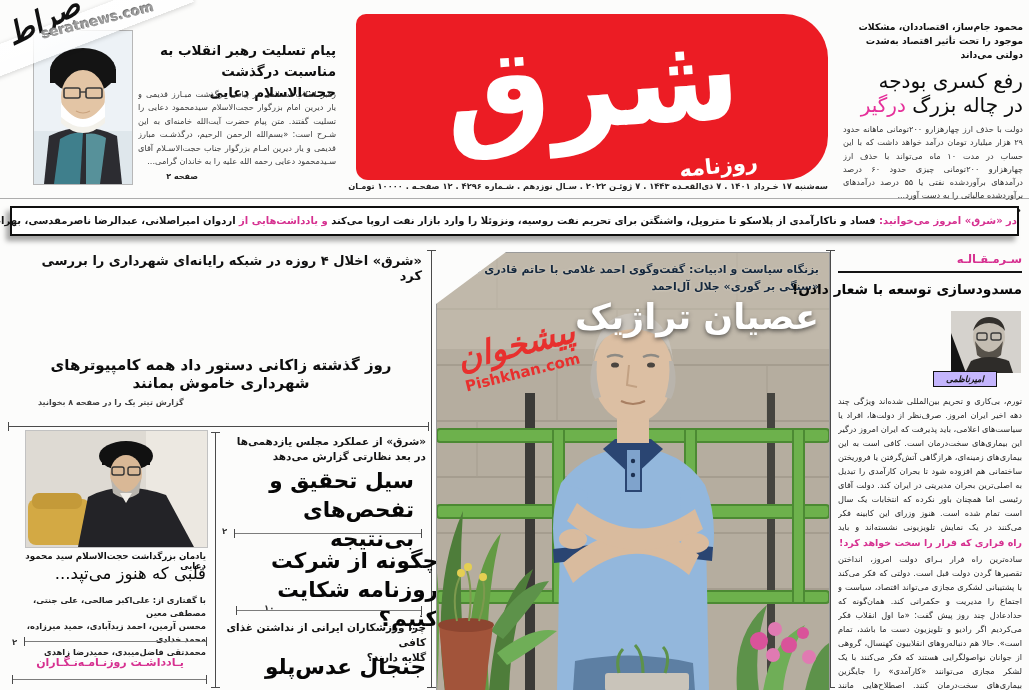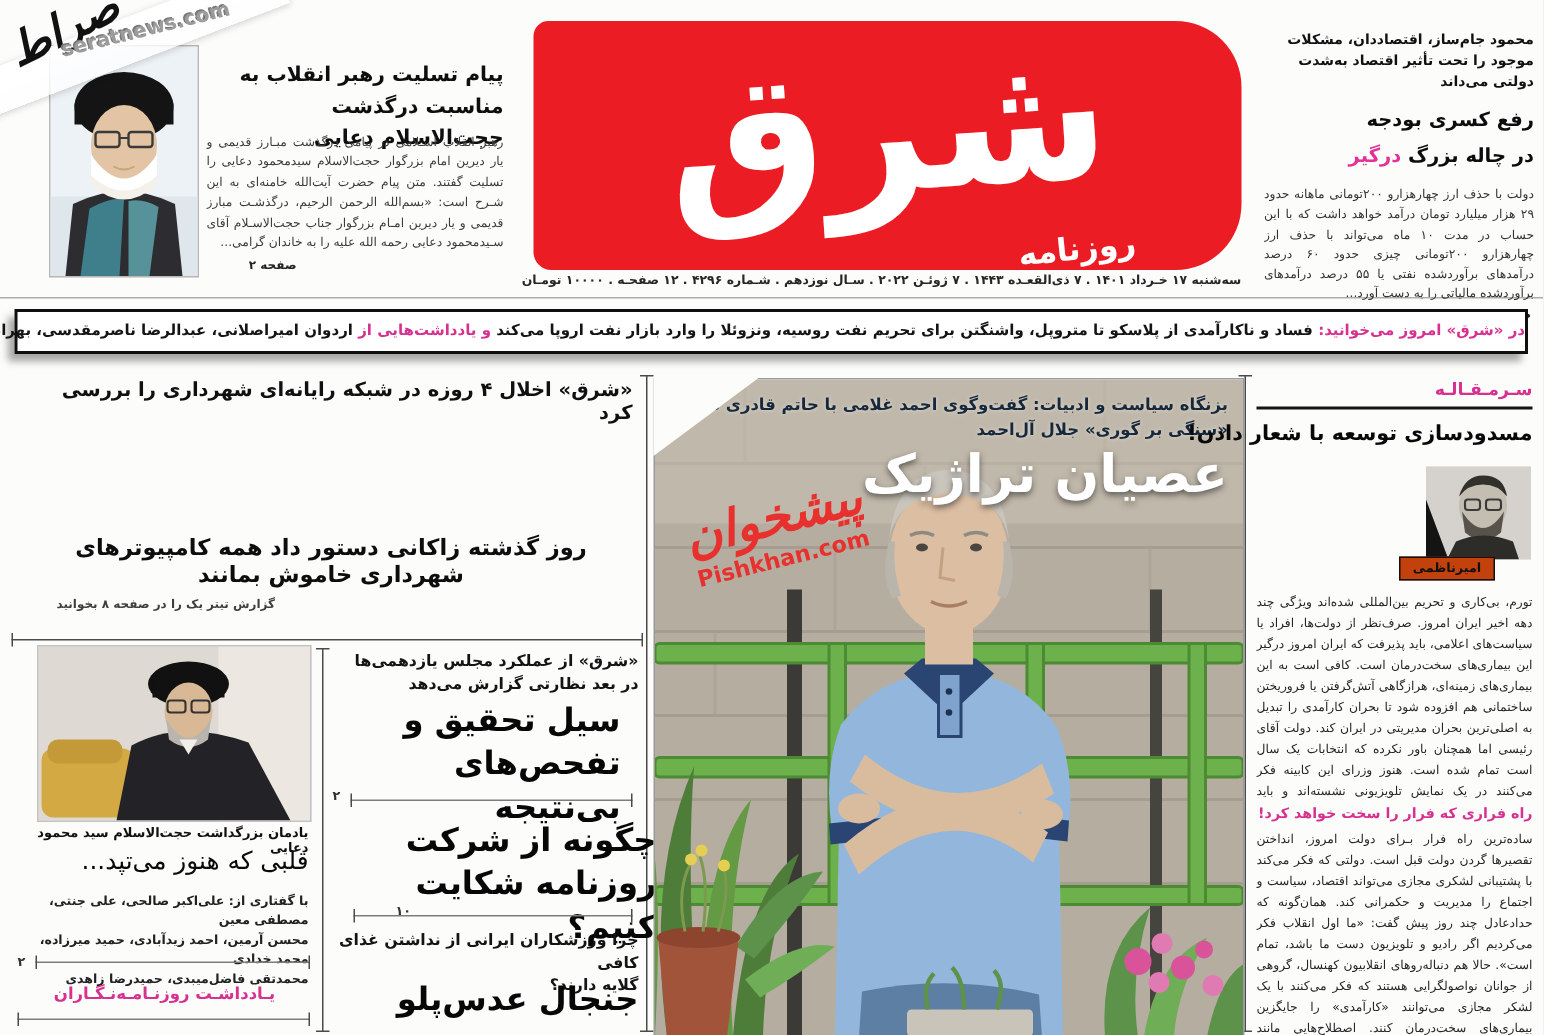--- a/index.html
+++ b/index.html
@@ -13,21 +13,21 @@
   .cond-body{left:138px;top:88px;width:198px;height:82px;font-size:8.2px;line-height:13.4px;color:#3c3c3c;overflow:hidden;}
   .cond-page{left:138px;top:172px;width:60px;font-size:8px;font-weight:bold;color:#222;text-align:right;}
   .redbox{left:356px;top:14px;width:472px;height:166px;background:#ec1c24;border-radius:10px 44px 44px 12px;}
   .logo-fa{position:absolute;right:40px;left:40px;top:-18px;text-align:center;font-size:118px;line-height:180px;
            color:#fff;font-weight:bold;transform:rotate(-4deg);letter-spacing:0;}
   .rooznameh{position:absolute;right:70px;bottom:2px;font-size:21px;color:#fff;font-weight:bold;transform:rotate(-6deg);}
   .dateline{left:348px;top:181px;width:480px;font-size:8.3px;font-weight:bold;color:#262626;text-align:center;white-space:nowrap;}
   .rule-top{left:0;top:198px;width:1029px;height:1px;background:#adadad;}
   .budget{left:843px;top:20px;width:180px;}
   .budget .kick{font-size:9.3px;font-weight:bold;line-height:14px;text-align:right;color:#111;}
-  .budget .h1,.budget .h2{font-size:13px;font-weight:bold;line-height:24px;text-align:right;color:#0c0c0c;}
+  .budget .h1,.budget .h2{font-size:20px;font-weight:normal;line-height:24px;text-align:right;color:#0c0c0c;}
   .budget .h1{margin-top:7px;}
   .budget .pink{color:#e5309a;}
   .budget .body{margin-top:6px;height:80px;font-size:8.2px;line-height:13.3px;color:#333;overflow:hidden;}
   .budget .page{margin-top:2px;font-size:8px;font-weight:bold;text-align:right;padding-right:2px;color:#222;}
   
   .serat-band{left:-34px;top:14px;width:230px;height:30px;background:linear-gradient(rgba(255,255,255,.95),rgba(255,255,255,.75));
               transform:rotate(-21deg);box-shadow:0 1px 5px rgba(0,0,0,.18);z-index:6;}
   .serat-fa{left:4px;top:2px;font-size:30px;font-weight:bold;font-style:italic;color:#111;transform:rotate(-26deg);z-index:7;}
   .serat-en{left:40px;top:12px;font-size:13.5px;font-weight:bold;color:#9c9c9c;transform:rotate(-14deg);
             text-shadow:1px 1px 0 #fff,-1px -1px 0 #777;z-index:7;}
@@ -69,22 +69,22 @@
               text-shadow:0 2px 4px rgba(40,40,40,.65);}
   .pish{left:6px;top:72px;width:150px;text-align:center;transform:rotate(-14deg);color:#e8302e;z-index:4;}
   .pish .fa{font-size:33px;font-weight:bold;font-style:italic;}
   .pish .en{font-size:15px;font-weight:bold;}
   .feat-corner{left:436px;top:252px;width:0;height:0;border-top:52px solid #fcfcfb;border-right:70px solid transparent;z-index:3;}
   
   .ed-label{left:838px;top:252px;width:184px;font-size:11.5px;font-weight:bold;text-align:right;color:#d63090;}
   .ed-rule{left:838px;top:271px;width:184px;height:2px;background:#141414;}
   .ed-title{left:838px;top:281px;width:184px;font-size:13.8px;font-weight:bold;text-align:right;white-space:nowrap;color:#080808;}
   .ed-photo{left:951px;top:311px;width:70px;height:62px;background:#d8d5d0;}
-  .ed-tag{left:933px;top:371px;width:62px;height:14px;border:1px solid #111;background:#c2410c;font-size:8.5px;font-weight:bold;
-          text-align:center;line-height:14px;color:#111;}
+  .ed-tag{left:933px;top:371px;width:62px;height:14px;border:1px solid #111;background:#c4b5fd;font-size:8.5px;font-weight:bold;
+          text-align:center;line-height:14px;color:#111;font-style:italic;}
   .ed-p{left:838px;top:394px;width:184px;height:140px;font-size:8.2px;line-height:14px;color:#262626;overflow:hidden;}
   .ed-sub{left:838px;top:537px;width:184px;font-size:9.5px;font-weight:bold;text-align:right;color:#d63090;}
   .ed-p2{left:838px;top:552px;width:184px;height:138px;font-size:8.2px;line-height:14px;color:#262626;overflow:hidden;}
 </style>
 </head>
 <body>
 
 <div id="page">
 
   <div class="abs kh-photo">

